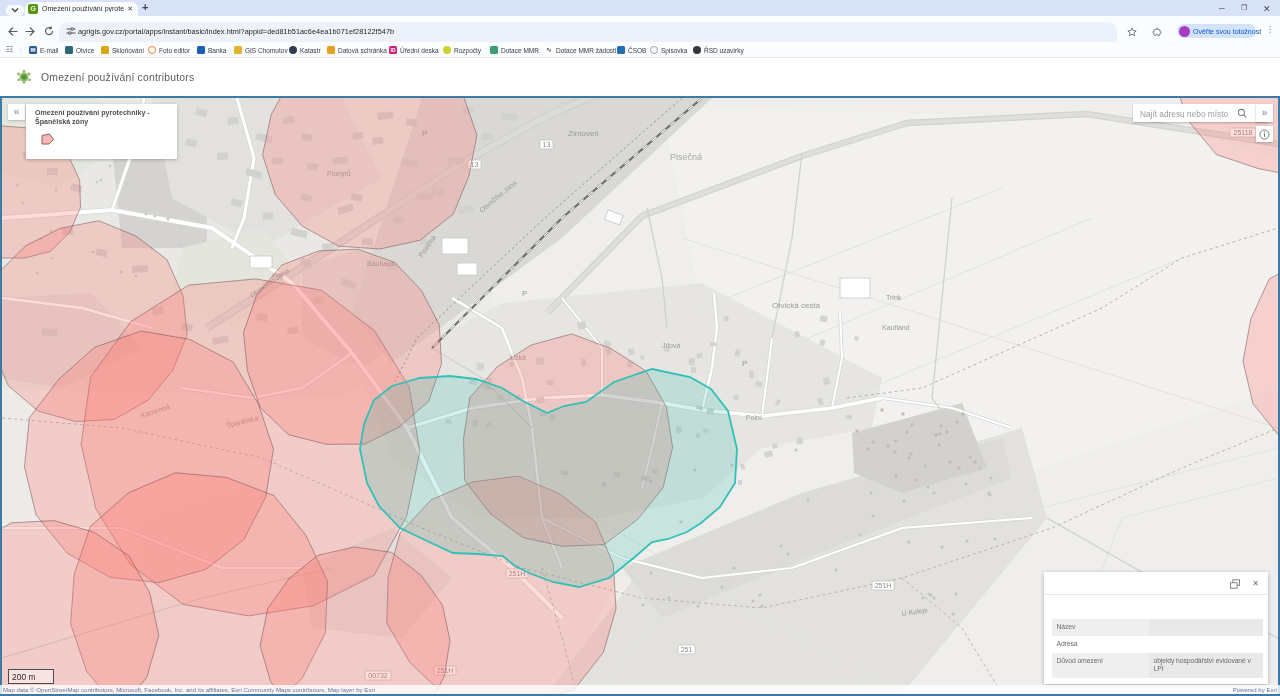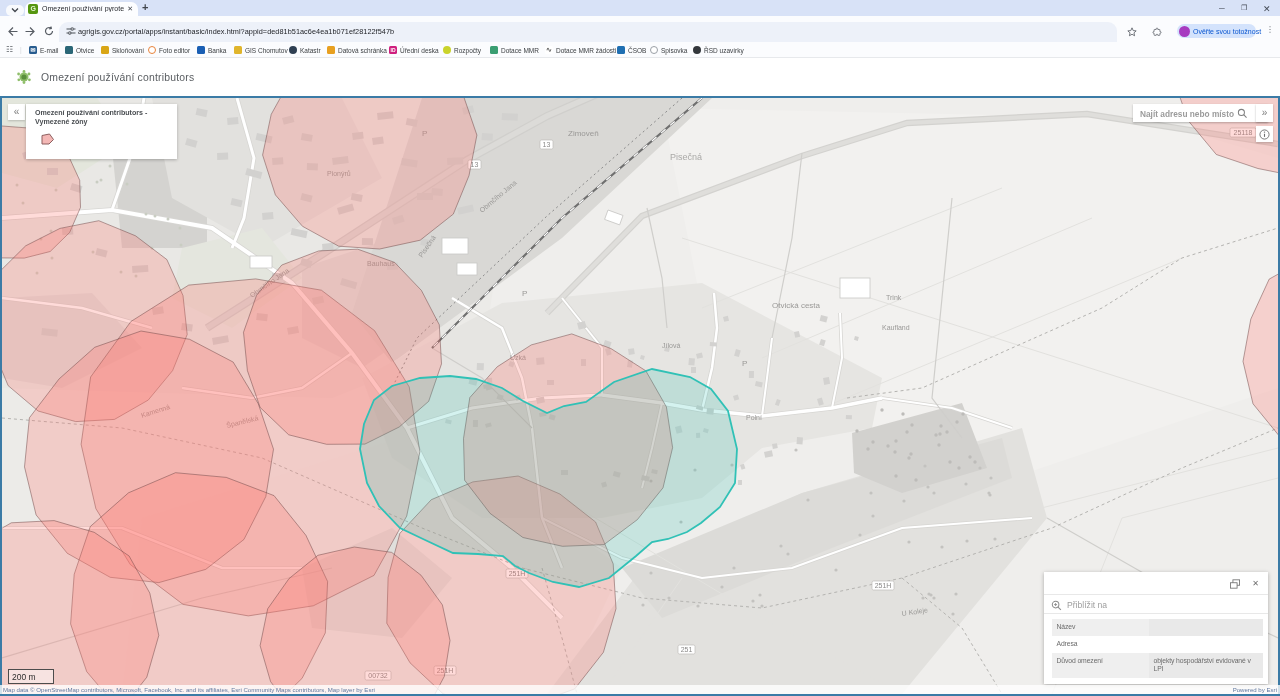--- a/index.html
+++ b/index.html
@@ -29,21 +29,21 @@
   .bm { position:absolute; top:45.5px; height:11px; font-size:6.5px; color:#3d4043; white-space:nowrap; }
   .bm i { display:inline-block; width:8px; height:8px; border-radius:1.5px; vertical-align:-1.5px; margin-right:3px; font-style:normal; font-size:6px; font-weight:bold; color:#fff; text-align:center; line-height:8px; overflow:hidden; }
   
   #apphdr { position:absolute; left:0; top:58px; width:1280px; height:38px; background:#ffffff; }
   #apphdr .ttl { position:absolute; left:41px; top:13.5px; font-size:10.4px; color:#595d61; letter-spacing:0.2px; }
   
   #map { position:absolute; left:0; top:96px; width:1280px; height:600px; border:2px solid #3b7ba6; background:#edecea; overflow:hidden; }
   #legend { position:absolute; left:26px; top:104px; width:151px; height:55px; background:#fff; box-shadow:0 1px 3px rgba(0,0,0,0.25); }
   #legend .t { position:absolute; left:9px; top:4.5px; width:138px; font-size:7.1px; font-weight:bold; color:#4a4e52; line-height:1.3; }
   #collapse { position:absolute; left:8px; top:104px; width:17px; height:16px; background:#fff; color:#7c7c7c; font-size:10px; text-align:center; line-height:15px; box-shadow:0 1px 2px rgba(0,0,0,0.2); }
-  #search { position:absolute; left:1133px; top:104px; width:135px; height:18px; background:#fff; box-shadow:0 1px 2px rgba(0,0,0,0.25);font-weight:bold; }
+  #search { position:absolute; left:1133px; top:104px; width:135px; height:18px; background:#fff; box-shadow:0 1px 2px rgba(0,0,0,0.25); }
   #search .ph { position:absolute; left:7px; top:5px; font-size:8.3px; color:#9b9b9b; }
   #expand { position:absolute; left:1256px; top:104px; width:17px; height:18px; background:#fff; color:#7c7c7c; font-size:10px; text-align:center; line-height:17px; box-shadow:0 1px 2px rgba(0,0,0,0.25); }
   #infob { position:absolute; left:1256px; top:126px; width:17px; height:16px; background:#fff; box-shadow:0 1px 2px rgba(0,0,0,0.2); }
   #scalebar { position:absolute; left:8px; top:669px; width:46px; height:15px; border:1.5px solid #4c4c4c; background:rgba(255,255,255,0.45); }
   #scalebar span { position:absolute; left:3px; top:1.5px; font-size:8.5px; color:#2e2e2e; }
   #attrib { position:absolute; left:0; top:685px; width:1280px; height:9px; background:rgba(255,255,255,0.78); }
   #attrib .l { position:absolute; left:3px; top:1px; font-size:6.1px; color:#61789f; }
   #attrib .r { position:absolute; right:3px; top:1px; font-size:6.1px; color:#61789f; }
   
   #popup { position:absolute; left:1044px; top:572px; width:224px; height:112px; background:#fff; box-shadow:0 1px 4px rgba(0,0,0,0.3); }
@@ -507,21 +507,21 @@
 <polygon points="-53.5,481.4 -28.2,446.5 9.3,424.8 52.1,422.6 92.2,434.3 127.1,458.0 147.8,495.1 156.8,537.4 144.8,579.2 117.9,613.2 80.5,634.5 37.7,640.8 -2.6,626.5 -37.4,602.2 -57.1,564.6 -67.4,522.6" fill="rgba(255,115,110,0.26)" stroke="rgba(112,72,72,0.5)" stroke-width="1"></polygon>
 <polygon points="287.0,480.6 315.9,457.3 352.4,449.0 389.7,454.4 419.1,477.3 440.4,506.9 448.0,542.5 442.3,578.4 424.9,611.3 392.9,629.8 357.6,640.1 321.6,632.2 290.5,613.1 268.6,583.6 258.1,547.6 265.7,510.8" fill="rgba(255,115,110,0.26)" stroke="rgba(112,72,72,0.5)" stroke-width="1"></polygon>
 <polygon points="1251.0,305.8 1241.0,263.4 1248.8,221.1 1267.2,181.1 1305.6,159.7 1346.5,146.1 1390.7,150.0 1425.3,177.1 1453.6,210.0 1464.6,252.5 1454.5,294.7 1434.4,332.7 1400.5,360.5 1357.5,369.5 1313.7,364.9 1278.3,339.3" fill="rgba(255,115,110,0.26)" stroke="rgba(112,72,72,0.5)" stroke-width="1"></polygon>
 <polygon points="1171.6,-19.1 1175.0,-62.7 1193.0,-102.5 1227.0,-129.7 1266.9,-148.0 1311.4,-145.6 1350.8,-125.4 1377.4,-90.9 1394.0,-50.8 1390.4,-7.5 1371.2,31.2 1341.6,64.0 1299.3,79.2 1255.9,70.5 1214.3,56.5 1186.0,22.4" fill="rgba(255,115,110,0.26)" stroke="rgba(112,72,72,0.5)" stroke-width="1"></polygon>
 <polygon points="358,351 362,326 372,302 390,288 418,280 448,278 474,281 500,290 521,303 545,315 562,308 584,304 612,284 650,271 688,279 709,291 726,313 735,351 733,385 718,409 699,425 685,434 666,441 650,444 634,458 607,480 577,489 551,484 527,475 513,468 501,458 476,456 451,455 421,441 398,430 377,408 365,385" fill="rgba(40,190,175,0.2)" stroke="#30c1b6" stroke-width="1.8"></polygon>
 </svg>
   </div>
 
 <div id="collapse">«</div>
 <div id="legend">
-  <div class="t">Omezení používání contributors - Vymezené zóny</div>
+  <div class="t">Omezení používání pyrotechniky - Španělská zóny</div>
   <svg class="abs" style="left:15px; top:29px;" width="15" height="12" viewBox="0 0 15 12">
     <path d="M1,2.5 L8.5,1 L12.5,6.5 L8,11 L1,11 Z" fill="#f4b8b6" stroke="#8d5f5f" stroke-width="1"></path>
   </svg>
 </div>
 <div id="search">
     <span class="ph">Najít adresu nebo místo</span>
   <svg class="abs" style="left:104px; top:4px;" width="11" height="11" viewBox="0 0 12 12">
       <circle cx="4.8" cy="4.8" r="3.3" fill="none" stroke="#7e7e7e" stroke-width="1.1"></circle>
       <line x1="7.3" y1="7.3" x2="10.4" y2="10.4" stroke="#7e7e7e" stroke-width="1.1"></line>
     </svg>
@@ -537,29 +537,20 @@
 <div id="scalebar">
     <span>200 m</span>
   </div>
 <div id="popup">
   <div class="hdr">
     <svg class="abs" style="right:28px; top:6.5px;" width="10" height="10" viewBox="0 0 12 11">
         <rect x="3.5" y="0.5" width="8" height="6.5" fill="none" stroke="#6e6e6e"></rect>
         <rect x="0.5" y="4" width="8" height="6.5" fill="#fff" stroke="#6e6e6e"></rect>
       </svg>
     <span class="x">✕</span>
-  </div>
-  <div class="zoomrow">
-    <svg class="abs" style="left:7px;top:4.5px;" width="11" height="11" viewBox="0 0 12 12">
-        <circle cx="5" cy="5" r="3.6" fill="none" stroke="#8c8c8c" stroke-width="1.1"></circle>
-        <line x1="7.7" y1="7.7" x2="10.8" y2="10.8" stroke="#8c8c8c" stroke-width="1.1"></line>
-        <line x1="3.4" y1="5" x2="6.6" y2="5" stroke="#8c8c8c" stroke-width="1"></line>
-        <line x1="5" y1="3.4" x2="5" y2="6.6" stroke="#8c8c8c" stroke-width="1"></line>
-      </svg>
-    <span class="zt">Přiblížit na</span>
   </div>
   <table>
     <tbody>
         <tr class="g">
           <td class="k">Název</td>
           <td class="v"></td>
         </tr>
     <tr>
           <td class="k">Adresa</td>
           <td></td>

